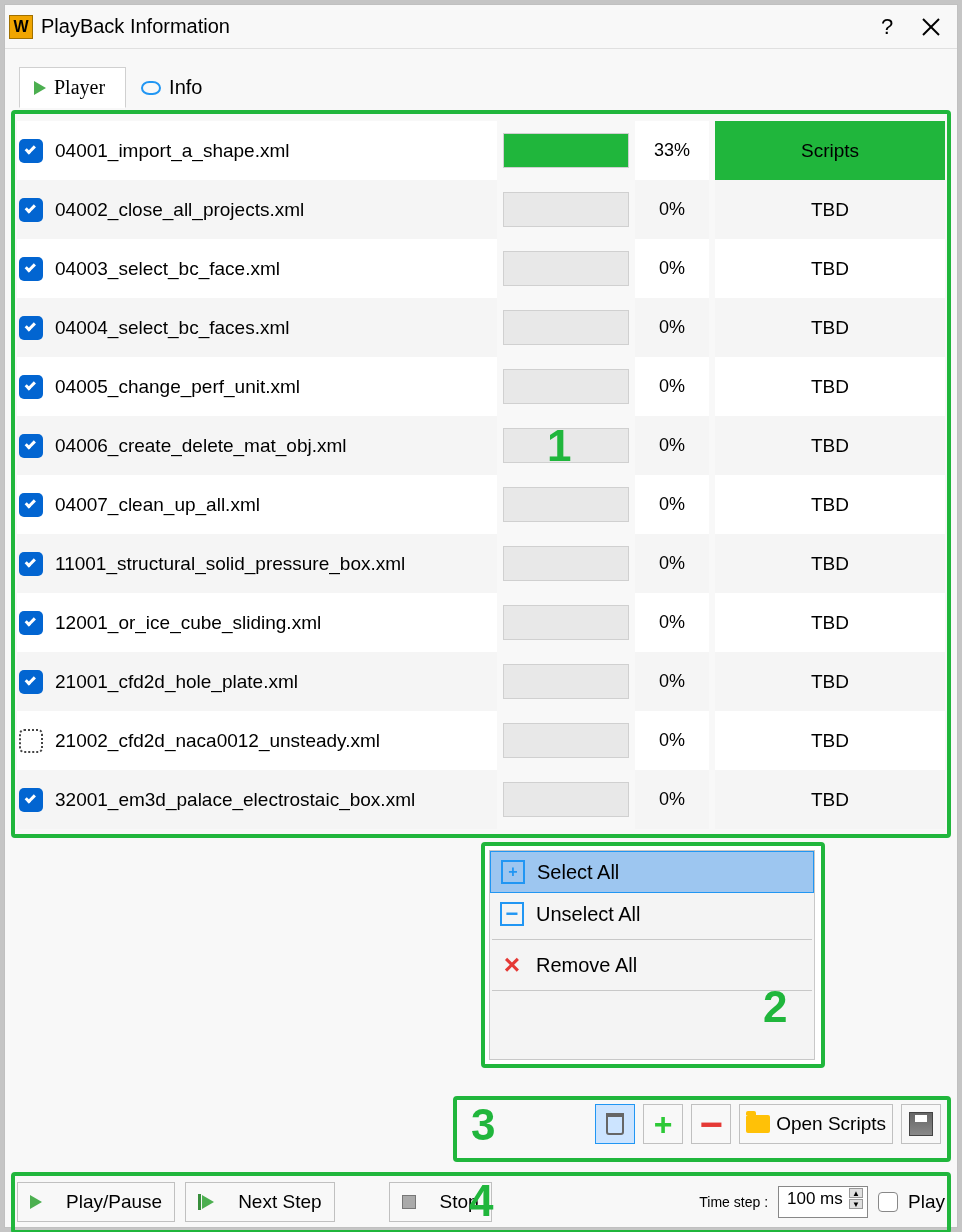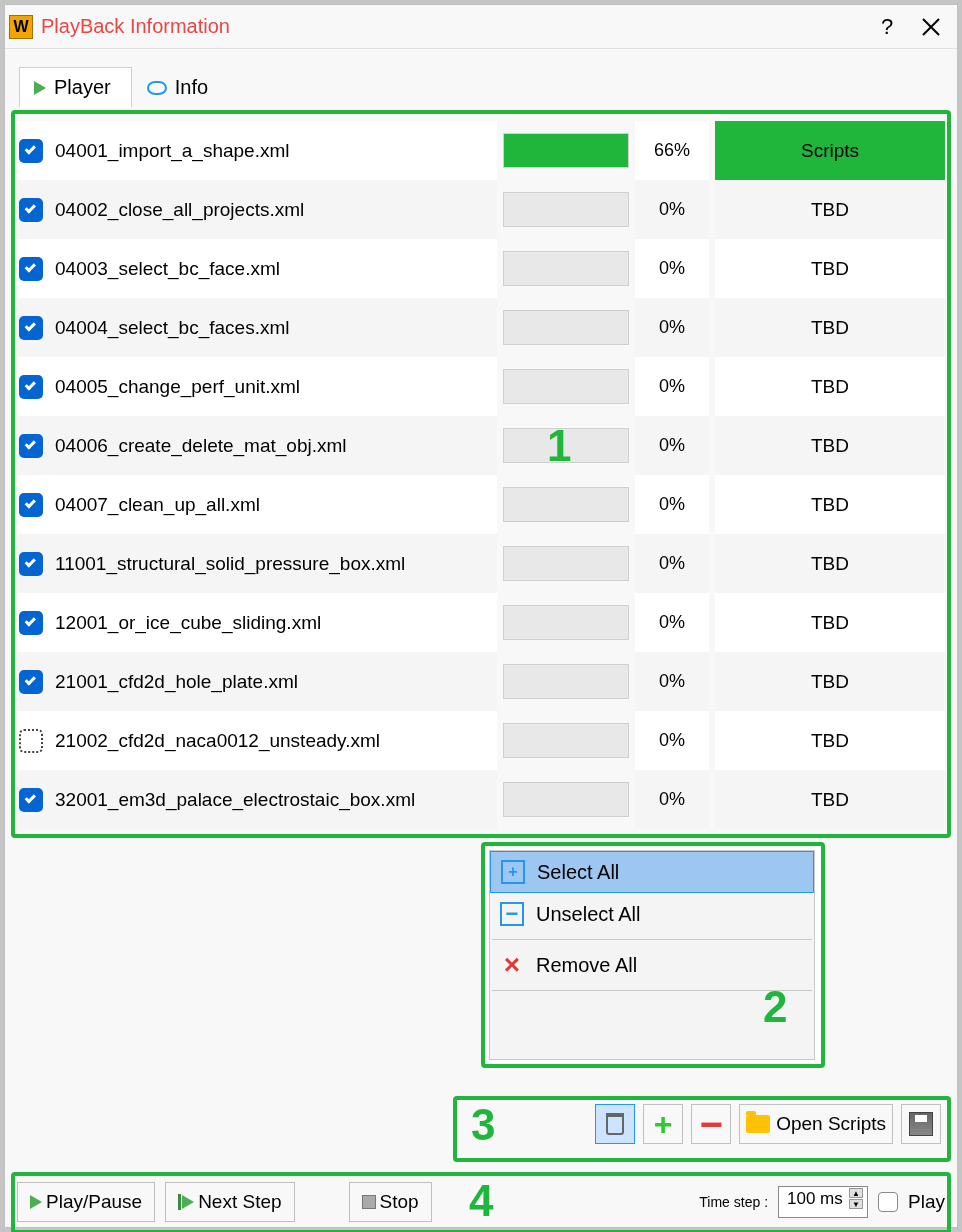--- a/index.html
+++ b/index.html
@@ -35,21 +35,21 @@
       display: inline-flex;
       align-items: center;
       justify-content: center;
       font-weight: bold;
       color: #000;
       border: 1px solid #a07000;
     }
     .titlebar-title {
       flex: 1;
       font-size: 20px;
-      color: #ef4444;
+      color: #000000;
     }
     .titlebar-btn {
       width: 44px;
       height: 44px;
       display: flex;
       align-items: center;
       justify-content: center;
       font-size: 22px;
       cursor: pointer;
     }
@@ -67,20 +67,21 @@
       font-size: 20px;
       background: #f8f8f8;
     }
     .tab.active {
       background: #fff;
       border-top: 1px solid #d0d0d0;
       border-left: 1px solid #d0d0d0;
       border-right: 1px solid #d0d0d0;
       border-bottom: 1px solid #fff;
       z-index: 2;
+      font-family: Liberation Serif, serif;
     }
     .tab.inactive {
       border: 1px solid transparent;
     }
     .play-triangle {
       width:0;height:0;border-top:7px solid transparent;border-bottom:7px solid transparent;border-left:12px solid #4caf50;
     }
     .info-bubble {
       width: 20px; height: 14px; border: 2px solid #2196f3; border-radius: 50% / 60%; position: relative;
     }
@@ -217,21 +218,21 @@
     
     .toolbar4 {
       position:absolute; top:1074px; left:12px; right:12px;
       display:flex; gap:10px; align-items:center;
     }
     .bbtn {
       height:40px;
       border:1px solid #c0c0c0;
       background:#f8f8f8;
       display:flex;align-items:center;justify-content:center;
-      padding:0 12px; gap:4px;
+      padding:0 12px; gap:24px;
       font-size:19px;
       cursor:pointer;
     }
     .next-icon{display:flex;align-items:center;}
     .next-icon .bar{width:3px;height:16px;background:#388e3c;margin-right:1px;}
     .stop-sq{width:14px;height:14px;background:#aaa;border:1px solid #777;}
     .spinner {
       width:90px;height:32px;border:1px solid #888;background:#fff;
       display:flex;align-items:center;padding:0 4px 7px 8px;font-size:17px;
       justify-content:space-between;
@@ -280,21 +281,21 @@
             <span class="checkbox checked">
               <span class="checkmark"></span>
             </span>
             <span class="filename">04001_import_a_shape.xml</span>
           </div>
           <div class="cell-progress">
             <div class="progress-bar">
               <div class="progress-fill" style="width: 100%; background: rgb(32, 182, 60);"></div>
             </div>
           </div>
-          <div class="cell-percent">66%</div>
+          <div class="cell-percent">33%</div>
           <div class="cell-status success-status">Scripts</div>
         </div>
         <div class="test-row">
           <div class="cell-name">
             <span class="checkbox checked">
               <span class="checkmark"></span>
             </span>
             <span class="filename">04002_close_all_projects.xml</span>
           </div>
           <div class="cell-progress">

